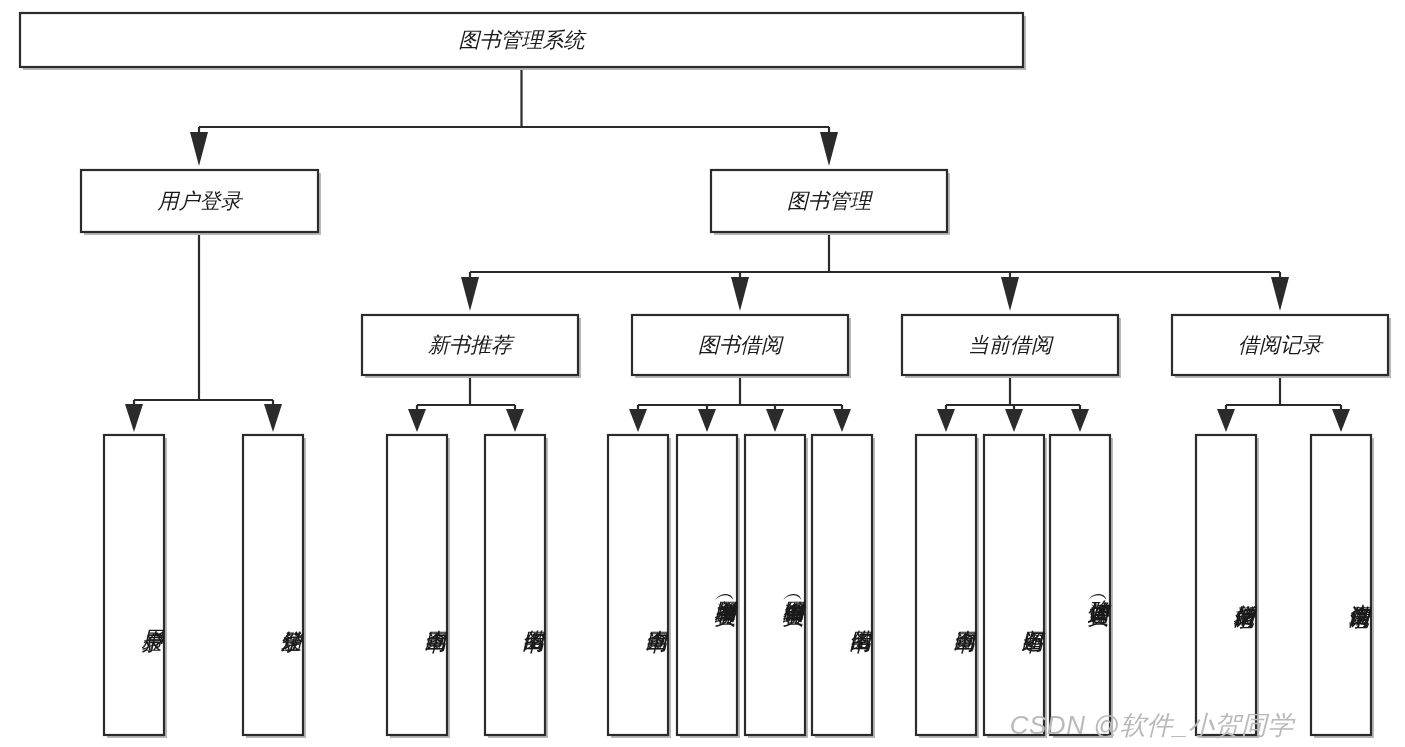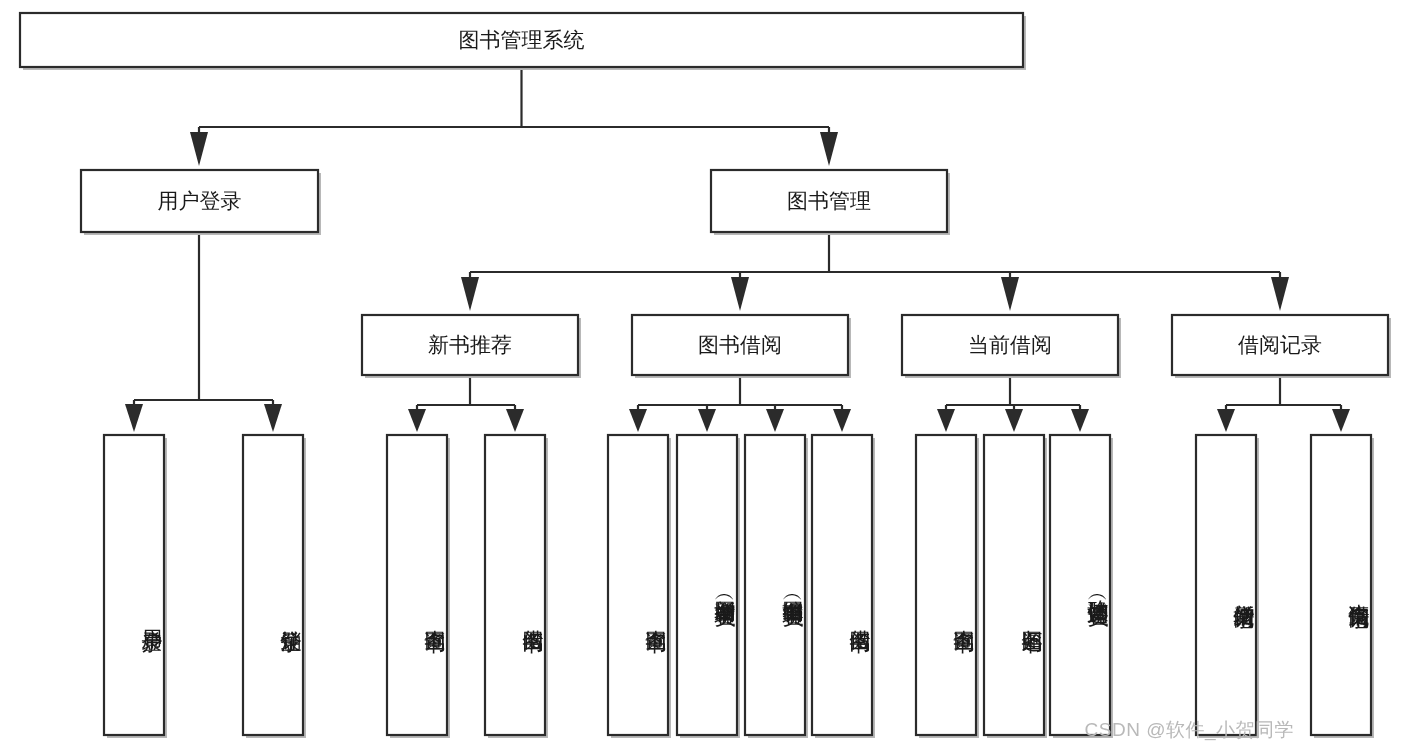--- a/index.html
+++ b/index.html
@@ -11,20 +11,21 @@
     width: 1405px;
     height: 747px;
     font-family: "Liberation Sans", "DejaVu Sans", sans-serif;
     overflow: hidden;
   }
   #diagram-root {
     position: relative;
     width: 1302px;
     height: 747px;
     background: #ffffff;
+    font-style: italic;
   }
   svg#diagram-svg {
     position: absolute;
     left: 0;
     top: 0;
     width: 1405px;
     height: 747px;
   }
   .node-box {
     fill: #ffffff;
@@ -61,21 +62,21 @@
     letter-spacing: 1px;
     text-align: center;
     white-space: nowrap;
     pointer-events: none;
   }
   .watermark {
     position: absolute;
     right: 8px;
     bottom: 4px;
     font-family: "Liberation Sans", "DejaVu Sans", sans-serif;
-    font-size: 19px;
+    font-size: 26px;
     color: #b9b9b9;
     white-space: nowrap;
     letter-spacing: 0.5px;
   }
 </style>
 </head>
 <body>
 
 <div id="diagram-root">
 

